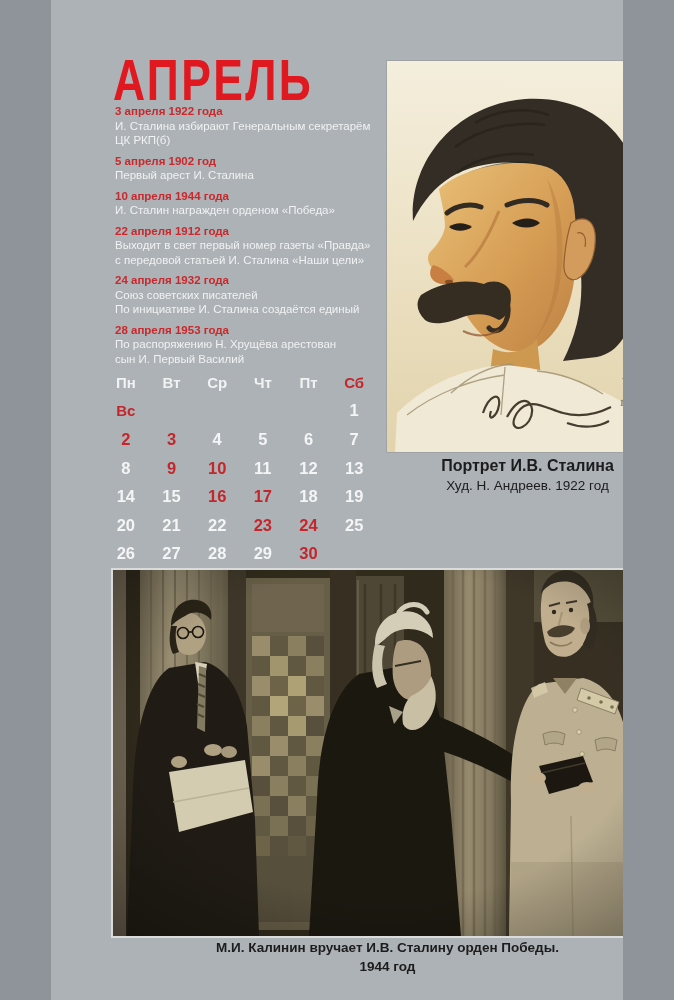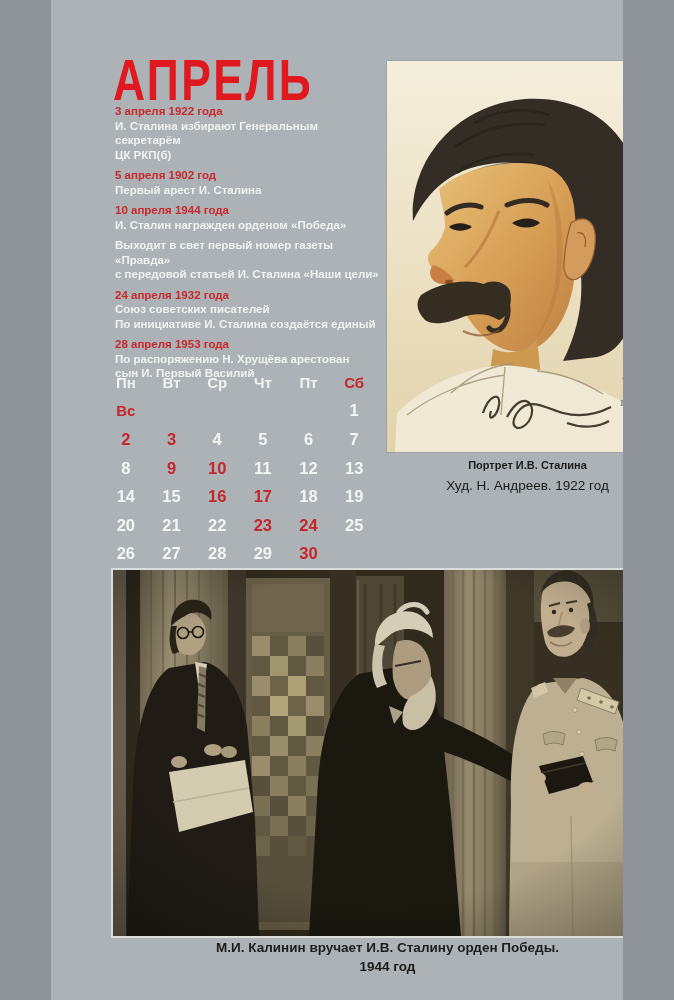--- a/index.html
+++ b/index.html
@@ -13,36 +13,36 @@
     position:absolute;left:62px;top:52px;
     font-size:57px;font-weight:bold;line-height:1;
     color:#e0181f;letter-spacing:3px;
     transform:scaleX(0.78);transform-origin:left top;
     white-space:nowrap;
   }
   
   .events{position:absolute;left:64px;top:104px;width:272px;}
   .event{margin-bottom:6px;}
   .event-date{color:#c9282c;font-weight:bold;font-size:11.5px;line-height:14.5px;}
-  .event-line{color:#f1f2f2;font-weight:bold;font-size:11.5px;line-height:14.5px;}
+  .event-line{color:#f1f2f2;font-weight:normal;font-size:11.5px;line-height:14.5px;}
   
   .calendar{
     position:absolute;left:52px;top:368px;width:274px;
     display:grid;grid-template-columns:repeat(6,1fr);grid-auto-rows:28.6px;
   }
   .cal-cell{display:flex;align-items:center;justify-content:center;font-weight:bold;}
   .cal-head{font-size:15px;color:#f1f2f2;}
   .cal-day{font-size:16.5px;color:#f4f5f5;}
   .calendar > .cal-cell:nth-child(7n),
   .calendar > .cal-cell:nth-child(7n-1){color:#c4262b;}
   
   .portrait{position:absolute;left:336px;top:61px;width:281px;height:391px;box-shadow:0 0 0 1px rgba(120,120,115,.25);}
   .portrait svg{display:block;width:100%;height:100%;}
   .portrait-caption{position:absolute;left:336px;top:457px;width:281px;text-align:center;color:#1c1c1c;}
-  .pc-title{font-weight:bold;font-size:11px;line-height:17px;}
+  .pc-title{font-weight:bold;font-size:16px;line-height:17px;}
   .pc-sub{font-size:13.5px;line-height:17px;margin-top:3px;}
   
   .photo{position:absolute;left:60px;top:568px;width:549px;height:366px;border:2px solid #d9dcdb;}
   .photo svg{display:block;width:100%;height:100%;}
   .photo-caption{
     position:absolute;left:60px;top:938px;width:553px;text-align:center;
     color:#1c1c1c;font-weight:bold;font-size:13.5px;line-height:19px;
   }
 </style>
 </head>
@@ -60,20 +60,21 @@
     </div>
     <div class="event">
       <div class="event-date">5 апреля 1902 год</div>
       <div class="event-line">Первый арест И. Сталина</div>
     </div>
     <div class="event">
       <div class="event-date">10 апреля 1944 года</div>
       <div class="event-line">И. Сталин награжден орденом «Победа»</div>
     </div>
     <div class="event">
+      <div class="event-date">22 апреля 1912 года</div>
       <div class="event-line">Выходит в свет первый номер газеты «Правда»</div>
       <div class="event-line">с передовой статьей И. Сталина «Наши цели»</div>
     </div>
     <div class="event">
       <div class="event-date">24 апреля 1932 года</div>
       <div class="event-line">Союз советских писателей</div>
       <div class="event-line">По инициативе И. Сталина создаётся единый</div>
     </div>
     <div class="event">
       <div class="event-date">28 апреля 1953 года</div>

